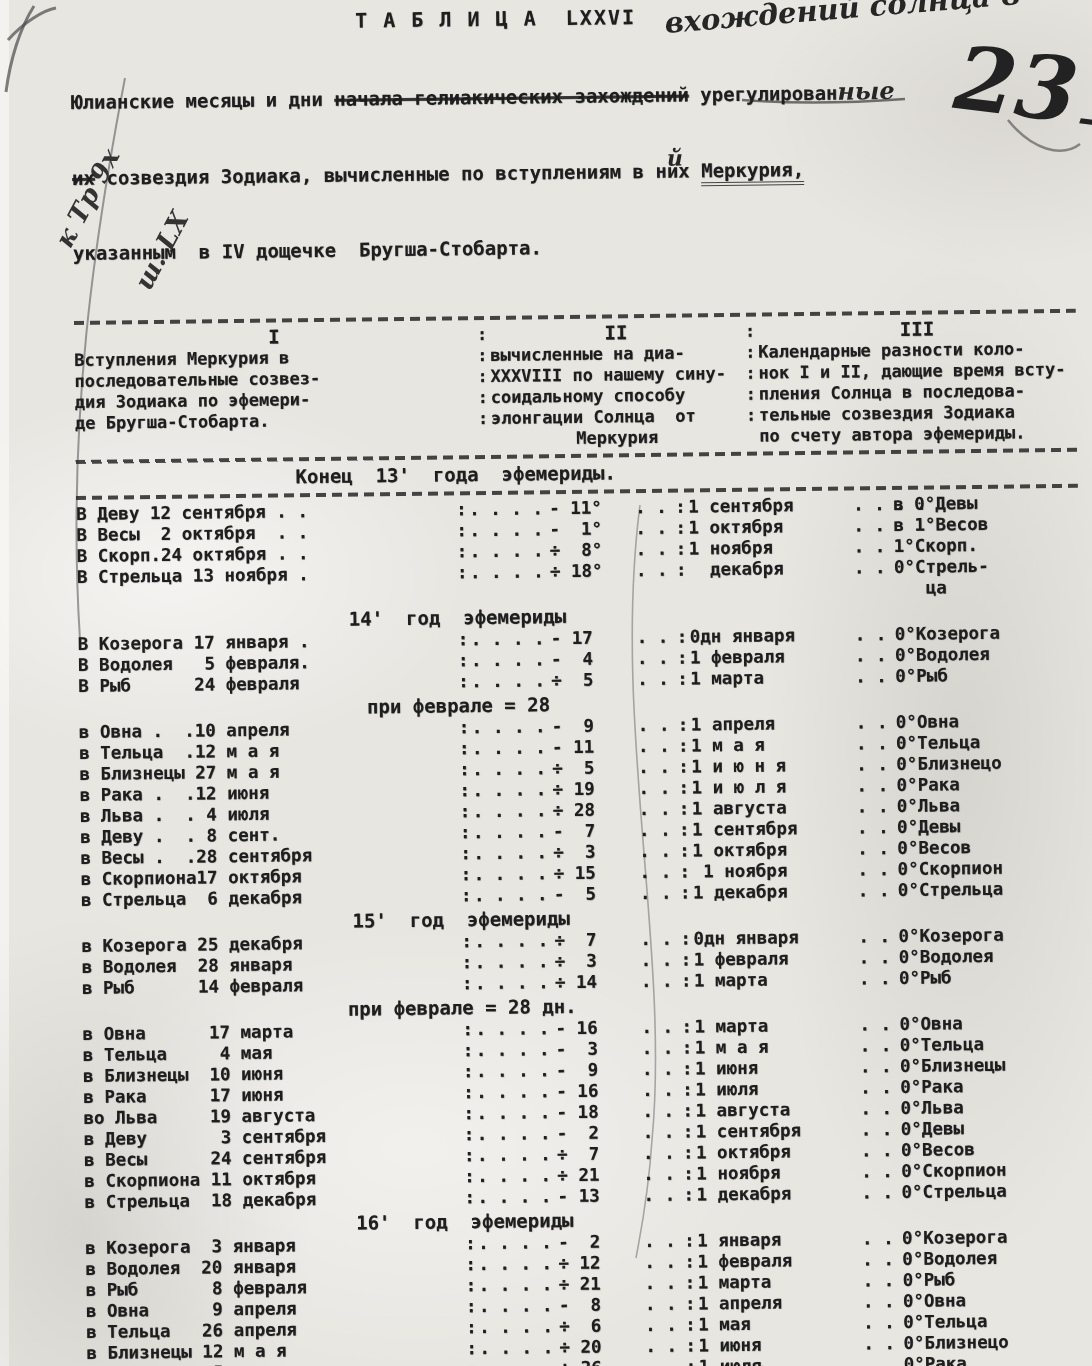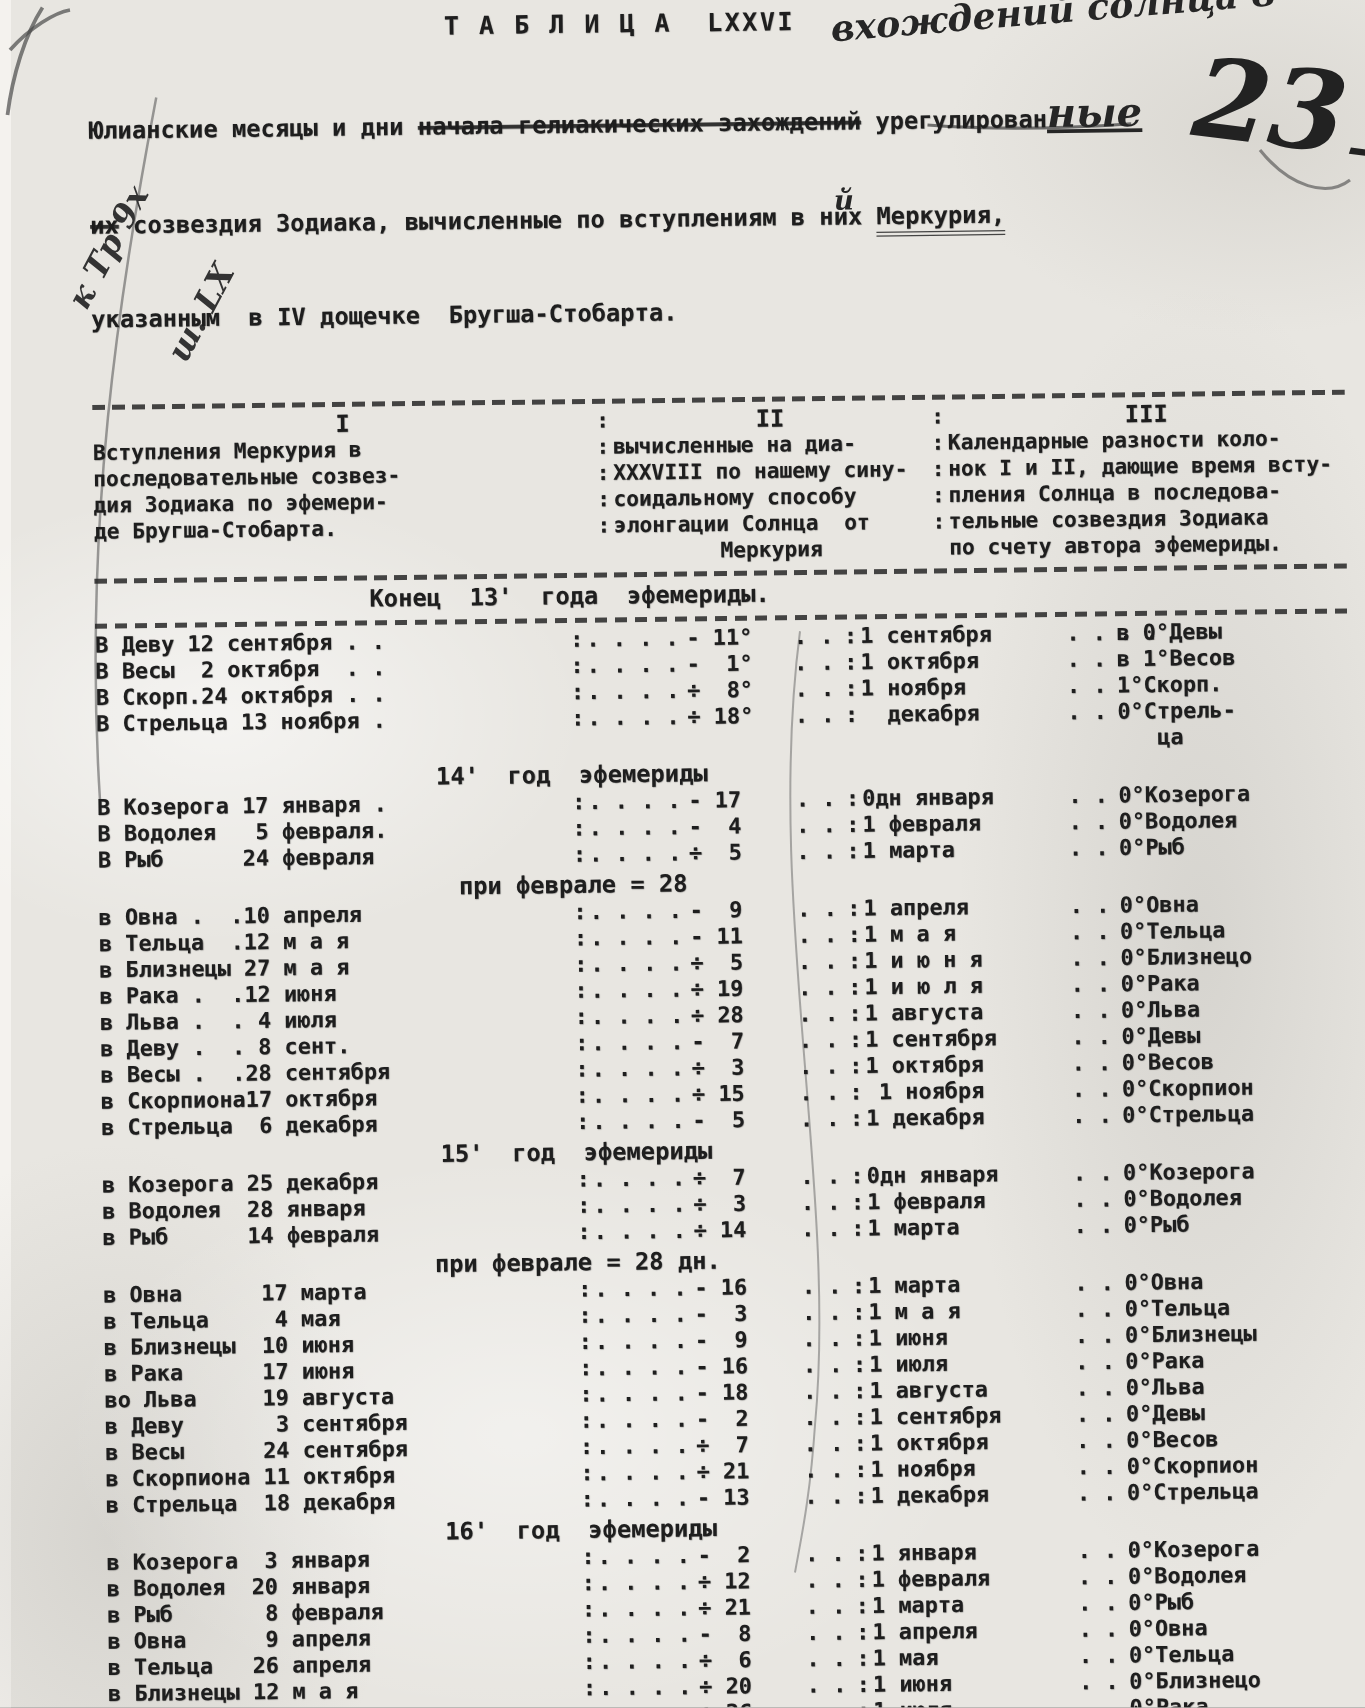--- a/index.html
+++ b/index.html
@@ -17,21 +17,21 @@
     font-weight:bold;color:#1e1e1e;
   }
   .content{position:absolute;left:70px;top:12px;width:1002px;transform:rotate(-0.7deg);transform-origin:0 0;}
   .typed{text-shadow:0.4px 0.4px 0.7px rgba(25,25,25,.5);}
   .title-row{display:flex;align-items:flex-start;font-size:20px;line-height:24px;white-space:pre;}
   .main-title{letter-spacing:2px;margin-left:285px;}
   .subtitle{font-size:19px;line-height:25px;white-space:pre-wrap;margin-top:2px;}
   .strike{text-decoration:line-through;text-decoration-thickness:3px;text-decoration-color:rgba(30,30,30,.8);}
   .hand{font-family:"DejaVu Serif", serif;font-style:italic;font-weight:bold;color:#262626;text-shadow:none;}
   .hw-title{font-size:29px;transform:rotate(-4deg);display:inline-block;margin-left:28px;margin-top:-6px;white-space:nowrap;}
-  .hw-inline{font-size:32px;text-decoration:underline;}
+  .hw-inline{font-size:24px;}
   .hw-small{font-size:22px;display:inline-block;width:0;position:relative;left:-34px;top:-12px;}
   .uline-hand{border-bottom:4px double rgba(40,40,40,.85);padding-bottom:1px;}
   .dashed{height:4px;margin:5px 0 4px 0;background:repeating-linear-gradient(90deg,#262626 0 10px,transparent 10px 16px);opacity:.85;}
   .hdr{display:flex;font-size:17px;line-height:21px;margin-top:1px;}
   .hdr .num{text-align:center;font-size:19px;line-height:21px;}
   .hcol1{width:400px;}
   .hsep{width:16px;text-align:center;white-space:pre-line;}
   .hcol2{width:252px;}
   .hcol2 .hline{text-align:left;}
   .hcol3{flex:1;}

